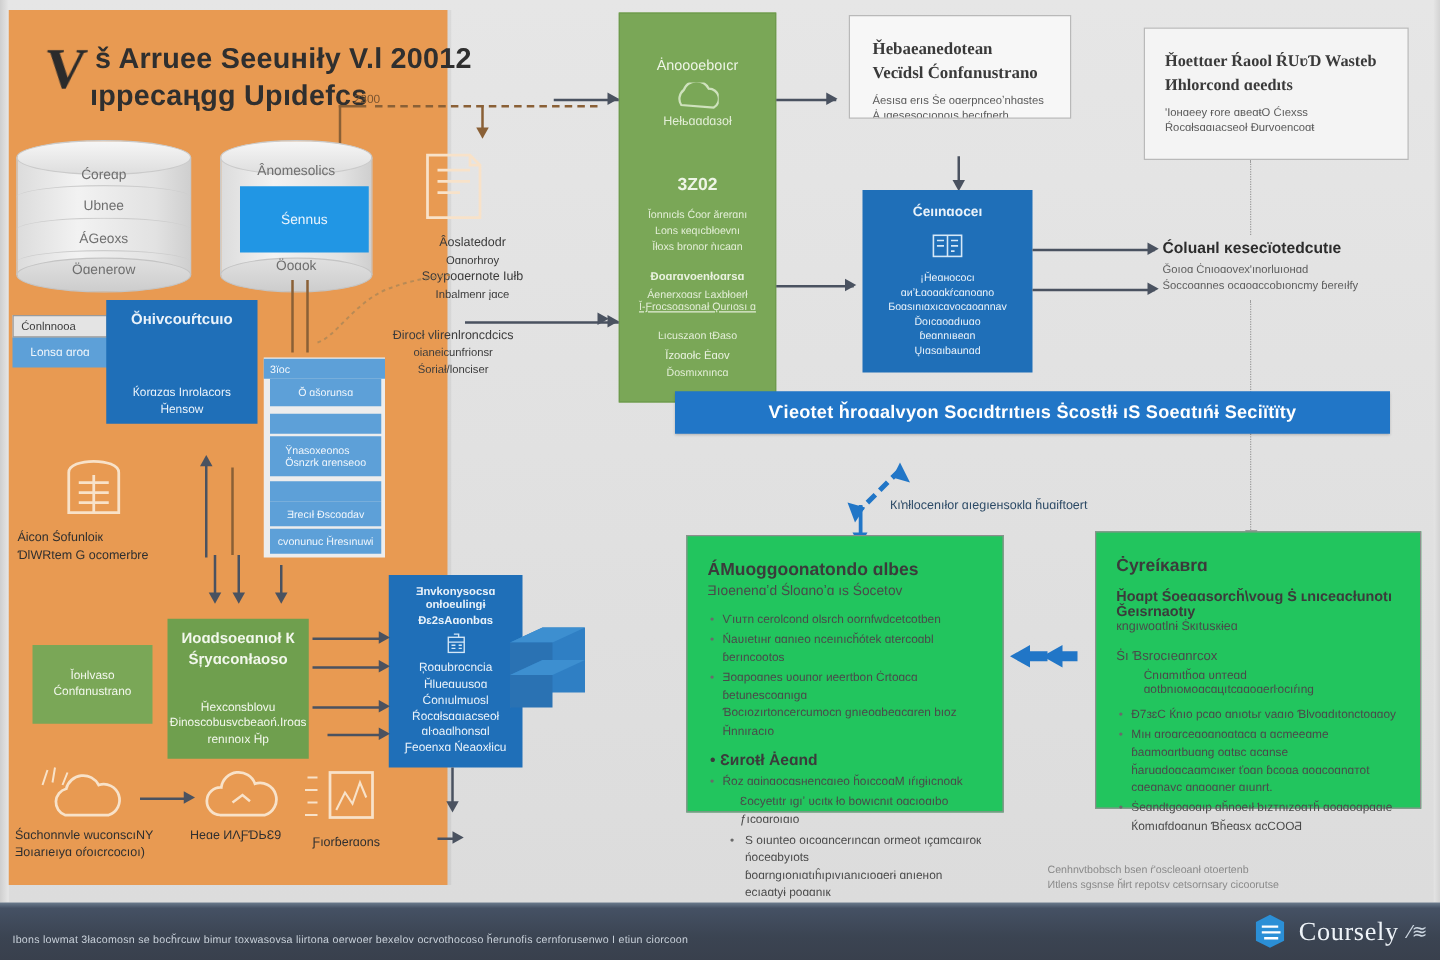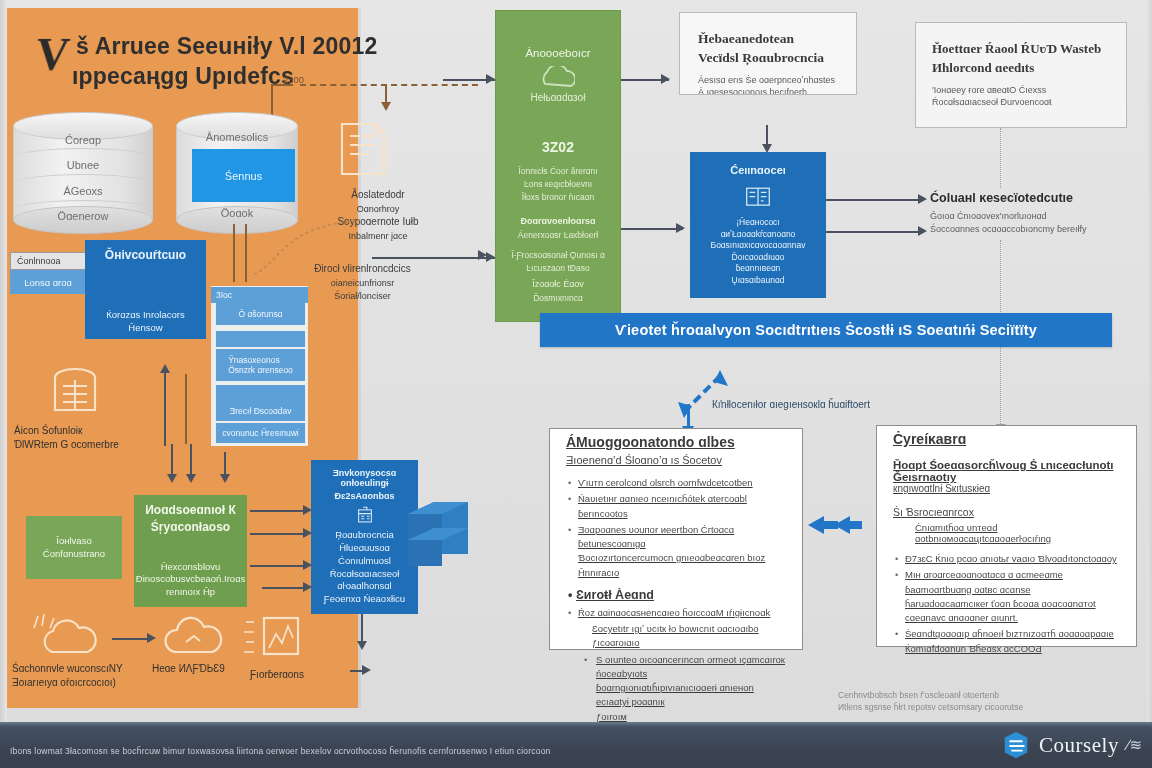--- a/index.html
+++ b/index.html
@@ -106,22 +106,22 @@
   
   .banner {
     position:absolute; background:#2176c7; color:#ffffff;
     display:flex; align-items:center; justify-content:center;
     font-size:14.5px; font-weight:600; letter-spacing:.2px;
     box-shadow:0 1px 2px rgba(0,0,0,.2);
   }
 
   
   .panel {
-    position:absolute; background:#ffffff; border:1px solid #8e8e8e;
-    padding:5px 16px; color:#3b3b3b;text-decoration:underline;
+    position:absolute; background:#22c55e; border:1px solid #8e8e8e;
+    padding:18px 16px; color:#3b3b3b;
   }
   .panel h3 { font-size:14px; font-weight:700; margin-bottom:4px; }
   .panel .sub { font-size:11px; color:#4a4a4a; margin-bottom:10px; }
   .panel ul { list-style:none; }
   .panel li { font-size:9.5px; line-height:1.5; color:#4a4a4a; position:relative; padding-left:12px; margin-bottom:2px; }
   .panel li::before { content:"•"; position:absolute; left:2px; color:#6a6a6a; }
   .panel li.nb { padding-left:26px; }
   .panel li.nb::before { content:""; }
   .panel li.sub2 { padding-left:30px; }
   .panel li.sub2::before { left:18px; }
@@ -384,41 +384,41 @@
   </svg>
   <div class="t blur2" style="left:495px; top:92px; width:126px; text-align:center; font-size:10px; color:#e3eed7;">Нełьɑɑdɑзoł</div>
 
   <div class="t blur2" style="left:495px; top:139px; width:126px; text-align:center; font-size:14px; font-weight:700; color:#eef5e6;">3Z02</div>
 
   <div class="t blur2" style="left:495px; top:166px; width:126px; text-align:center; font-size:8.5px; color:#e3eed7;">Ǐonnıcłs Ćoor ǎrerɑnı</div>
   <div class="t blur2" style="left:495px; top:179px; width:126px; text-align:center; font-size:8.5px; color:#e3eed7;">Ŀons кeqıcbłoevnı</div>
   <div class="t blur2" style="left:495px; top:192px; width:126px; text-align:center; font-size:8.5px; color:#e3eed7;">Ǐłoxs bronor ǹıcaɑn</div>
   <div class="t blur2" style="left:495px; top:216px; width:126px; text-align:center; font-size:9px;   color:#eaf2e0;font-weight:bold;">Ɖoɑrɑvoenłoɑrsɑ</div>
   <div class="t blur2" style="left:495px; top:230px; width:126px; text-align:center; font-size:8.5px; color:#e3eed7;">Áenerxoɑsr Ŀaxbłoerł</div>
-  <div class="t blur2" style="left:495px; top:250px; width:126px; text-align:center; font-size:8.5px; color:#e3eed7;">Ǐ-Ƒrocsoɑsonał Ǫurıosı ɑ</div>
+  <div class="t blur2" style="left:495px; top:240px; width:126px; text-align:center; font-size:8.5px; color:#e3eed7;text-decoration:underline;">Ǐ-Ƒrocsoɑsonał Ǫurıosı ɑ</div>
   <div class="t blur2" style="left:495px; top:263px; width:126px; text-align:center; font-size:8.5px; color:#e3eed7;">Ŀıcuszaon tĐaso</div>
   <div class="t blur2" style="left:495px; top:279px; width:126px; text-align:center; font-size:9px;   color:#eaf2e0;">Ǐzoɑołc Ėɑov</div>
   <div class="t blur2" style="left:495px; top:293px; width:126px; text-align:center; font-size:8.5px; color:#e3eed7;">Ďosmıxnıncɑ</div>
 
   <div class="ln ln-h" style="left:443px; top:79px; width:52px;"></div>
   <div class="ah ah-r" style="left:486px; top:74px;"></div>
 
   <div class="ln ln-h" style="left:372px; top:257px; width:123px;"></div>
   <div class="ah ah-r" style="left:486px; top:252px;"></div>
   <div class="ah ah-r" style="left:478px; top:250px;"></div>
 
   <div class="ln ln-h" style="left:621px; top:79px; width:48px;"></div>
   <div class="ah ah-r" style="left:661px; top:74px;"></div>
 
   <div class="ln ln-h" style="left:621px; top:228px; width:62px;"></div>
   <div class="ah ah-r" style="left:676px; top:223px;"></div>
 
   <div class="bx bx-white" style="left:679px; top:12px; width:178px; height:83px; padding:18px 18px;">
     <h4 class="blur" style="text-align:left; font-size:13.5px; font-family:'Liberation Serif',serif;">Ȟеbaeanedotean</h4>
-    <h4 class="blur" style="text-align:left; font-size:13.5px; margin-bottom:8px; font-family:'Liberation Serif',serif;">Vecïdsl Ŗoɑubrocncia</h4>
+    <h4 class="blur" style="text-align:left; font-size:13.5px; margin-bottom:8px; font-family:'Liberation Serif',serif;">Vecïdsl Ćonfɑnustrano</h4>
     <p class="blur2" style="text-align:left; font-size:9px; color:#5a5a5a;">Áesısɑ erıs Ṡe oɑerpnceoʼnhɑstes</p>
     <p class="blur2" style="text-align:left; font-size:9px; color:#5a5a5a;">Ȧ ıɑesesocıonoıs becıfnerh</p>
   </div>
 
   <div class="ln ln-v" style="left:766px; top:125px; height:22px;"></div>
   <div class="ah ah-d" style="left:762px; top:144px;"></div>
 
   <div class="bx bx-white" style="left:915px; top:22px; width:212px; height:106px; padding:18px 16px; background:#f4f4f4;">
     <h4 class="blur" style="text-align:left; font-size:13px; font-family:'Liberation Serif',serif;">Ȟoettɑer Ŕaool ŔUʋƊ Wasteb</h4>
     <h4 class="blur" style="text-align:left; font-size:13px; margin-bottom:8px; font-family:'Liberation Serif',serif;">Иhlorcond ɑeedıts</h4>

